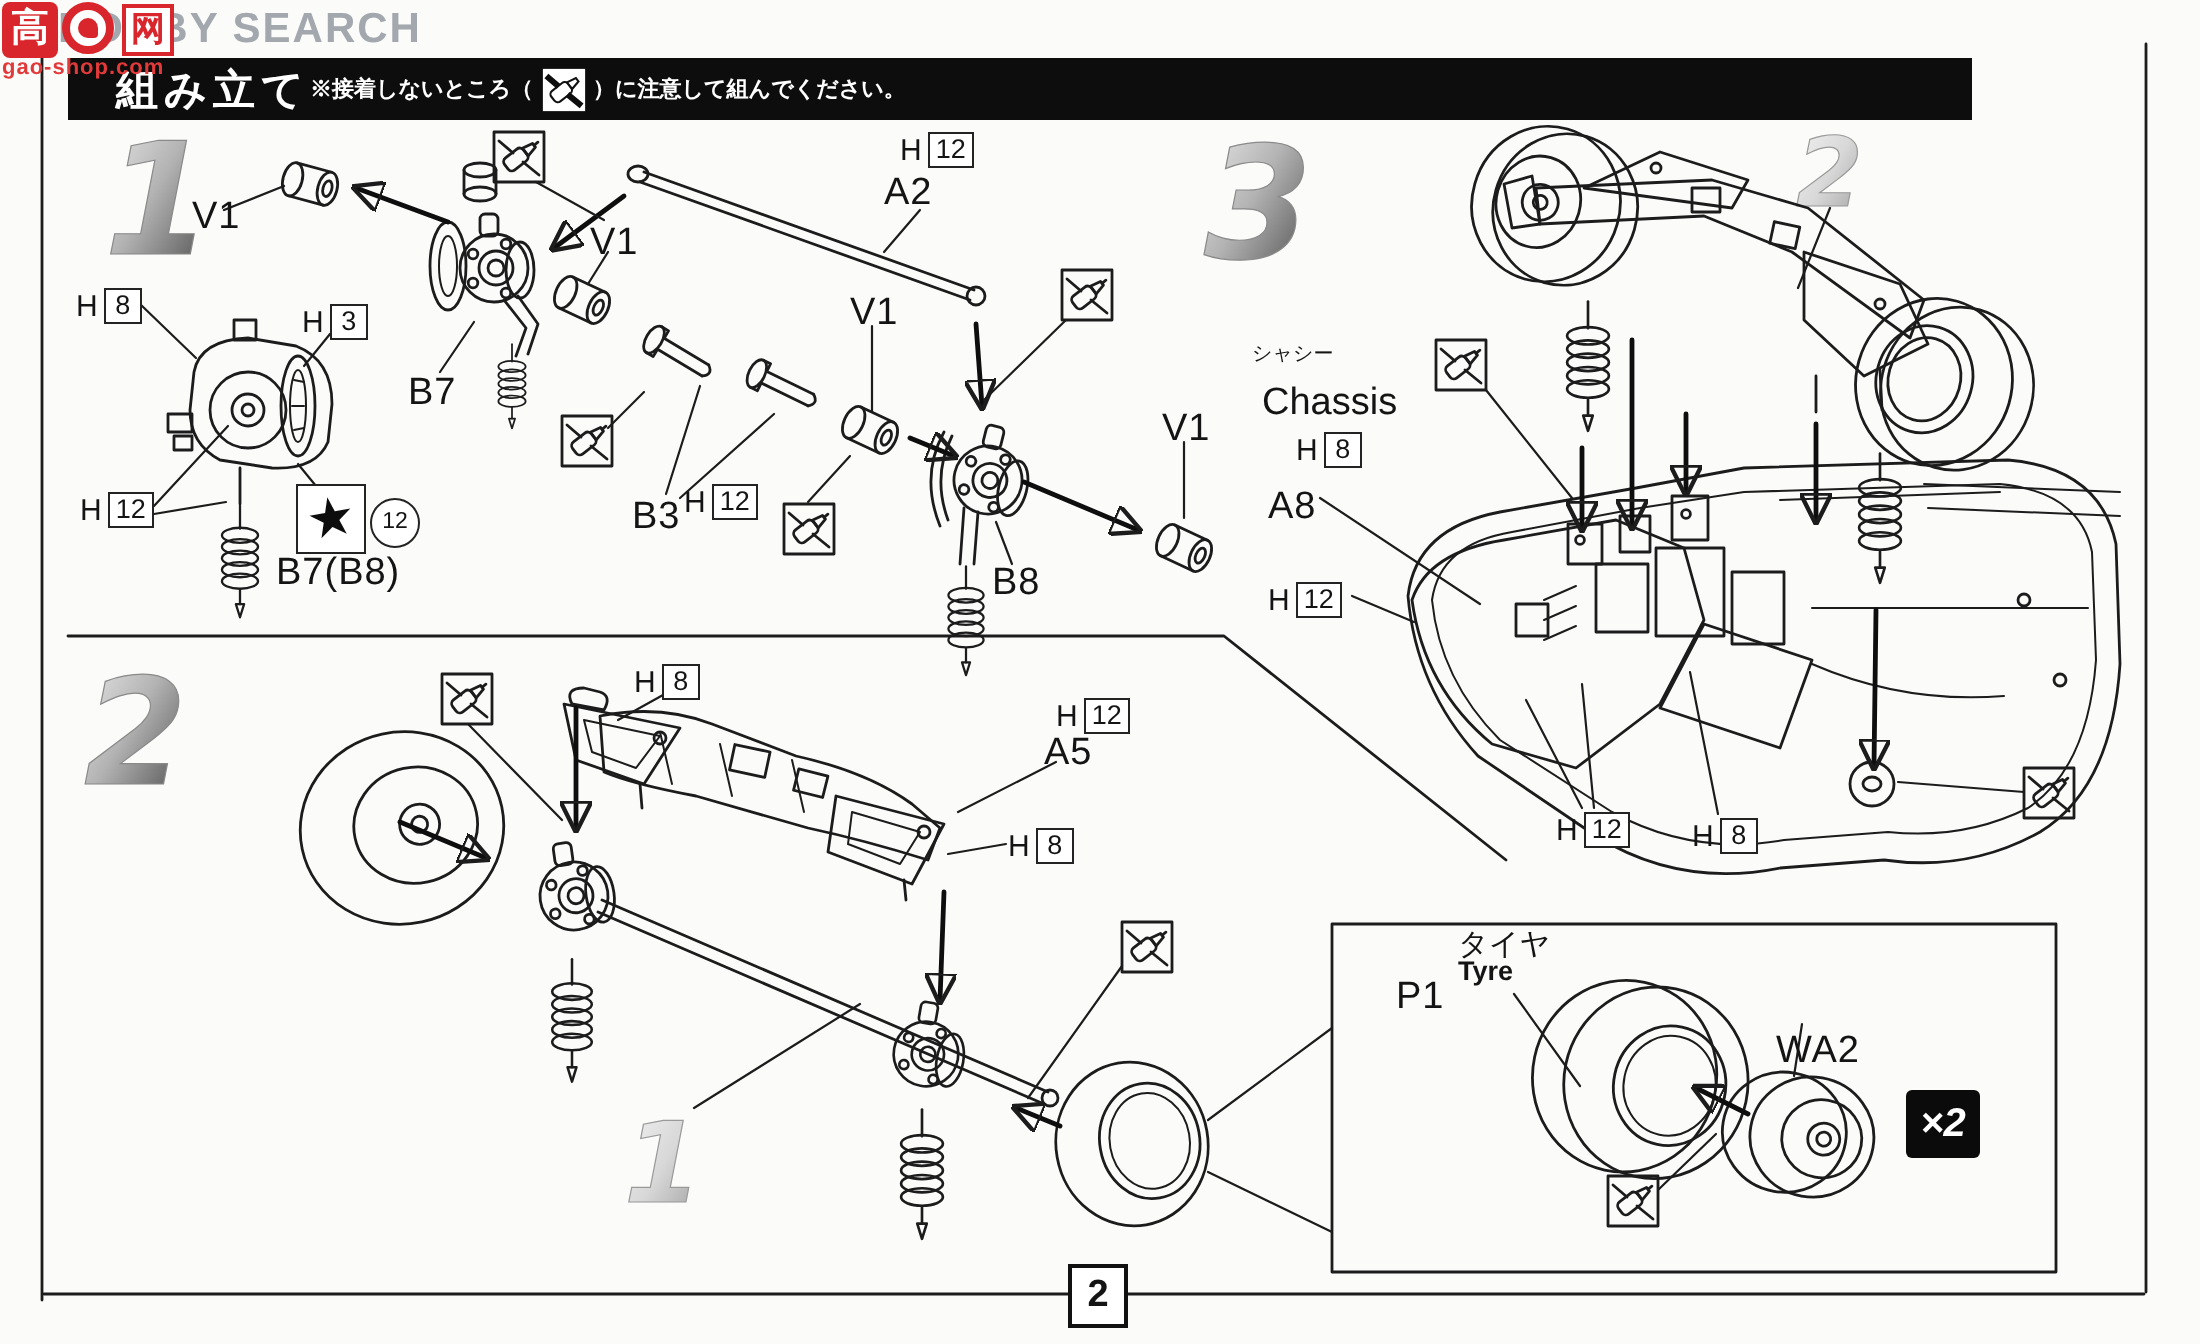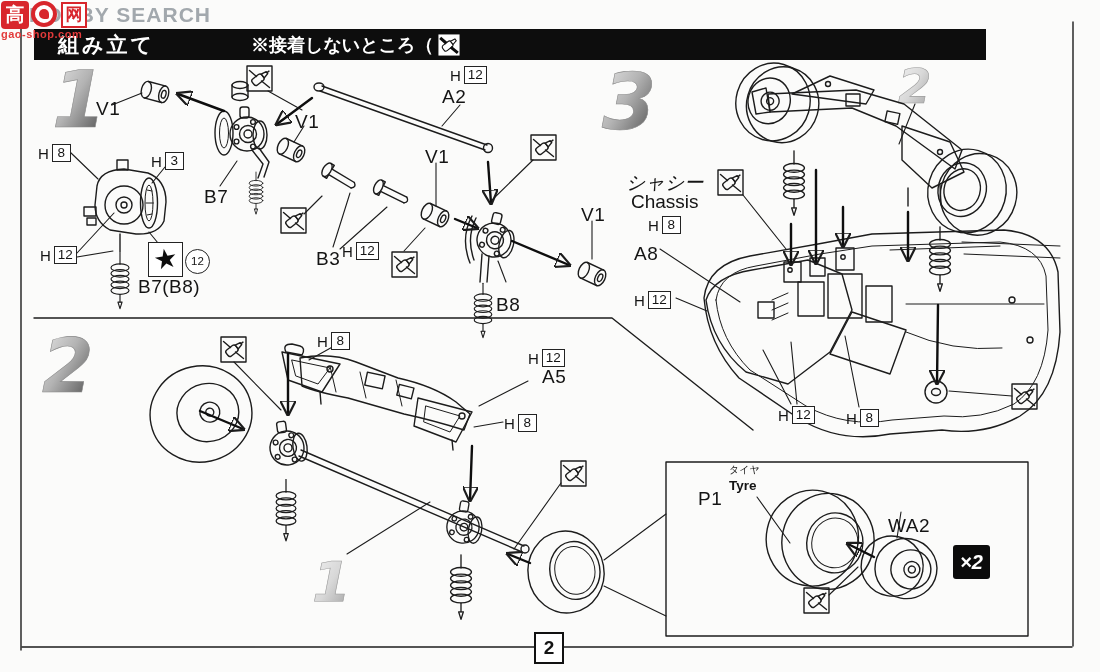--- a/index.html
+++ b/index.html
@@ -9,39 +9,39 @@
   .art{position:absolute;left:0;top:0;z-index:1;}
   .art line,.art path,.art ellipse,.art circle,.art rect,.art polyline{
     stroke:#1c1c1c;stroke-width:1.4;fill:none;stroke-linecap:round;stroke-linejoin:round;}
   .art .arr{stroke:#0e0e0e;stroke-width:2.4;marker-end:url(#ah);}
   .art .ptr{stroke-width:1.1;}
   .art .thin{stroke-width:1;}
   
   #hdr{position:absolute;left:34px;top:29px;width:952px;height:31px;background:#0d0d0d;
        z-index:3;display:flex;align-items:center;color:#fff;}
   #hdr .t{font-size:21px;font-weight:bold;letter-spacing:3px;margin-left:24px;}
-  #hdr .n{font-size:18px;font-weight:bold;margin-left:96px;display:flex;align-items:center;gap:4px;}
+  #hdr .n{font-size:11px;font-weight:bold;display:flex;align-items:center;gap:4px;}
   
   .wm{position:absolute;z-index:6;}
   #wm-hobby{left:29px;top:3px;font-size:21px;font-weight:bold;color:#a2a8ad;letter-spacing:1px;}
   #wm-gao{left:1px;top:1px;width:28px;height:28px;background:#d8262c;border-radius:4px;
           color:#fff;font-size:19px;font-weight:bold;text-align:center;line-height:28px;}
   #wm-stamp{left:31px;top:1px;width:26px;height:26px;border:4px solid #d8262c;border-radius:50%;
             background:#fff;box-sizing:border-box;}
   #wm-stamp i{display:block;width:10px;height:10px;margin:4px auto;background:#d8262c;border-radius:50% 50% 2px 50%;}
   #wm-wang{left:61px;top:2px;width:26px;height:26px;background:#fff;border:2.5px solid #d8262c;
            box-sizing:border-box;color:#d8262c;font-size:17px;font-weight:bold;text-align:center;line-height:21px;}
   #wm-site{left:1px;top:28px;font-size:11px;font-weight:bold;color:#e23a3a;letter-spacing:.5px;}
   
   .lbl{position:absolute;z-index:4;white-space:nowrap;color:#141414;}
   .part{font-size:19px;letter-spacing:.5px;}
   .hl{display:flex;align-items:center;gap:3px;font-size:15px;}
   .hl .bx{display:inline-block;border:1.6px solid #232323;background:#fff;min-width:11px;
           padding:0 3px;font-size:13.5px;line-height:16px;text-align:center;}
-  .jp14{font-size:19px;font-style:italic;} .en15{font-size:19px;} .jp12{font-size:10px;} .en13{font-size:13.5px;font-weight:bold;}
+  .jp14{font-size:10px;} .en15{font-size:19px;} .jp12{font-size:15px;} .en13{font-size:13.5px;font-weight:bold;}
   
   #star-box{left:148px;top:242px;width:33px;height:33px;border:1.4px solid #232323;background:#fff;
             text-align:center;}
   #star-box span{display:block;font-size:27px;line-height:32px;transform:rotate(-10deg);color:#0d0d0d;}
   #star-circ{left:185px;top:249px;width:23px;height:23px;border:1.6px solid #232323;border-radius:50%;
              background:#fff;font-size:11.5px;text-align:center;line-height:23px;}
   
   #x2{left:953px;top:545px;width:37px;height:34px;background:#0b0b0b;border-radius:3px;color:#fff;
       font-size:20px;font-weight:bold;font-style:italic;text-align:center;line-height:34px;}
   
@@ -363,39 +363,40 @@
     <span class="n">
       <span>※接着しないところ（</span>
       <svg width="22" height="22" viewBox="0 0 25 25">
         <rect x="0.5" y="0.5" width="24" height="24" fill="#fff"></rect>
         <g transform="translate(12.5,12.5) rotate(-38)">
           <rect x="-8" y="-3.8" width="12" height="7.6" rx="2.4" fill="#fff" stroke="#111" stroke-width="1.2"></rect>
           <path d="M4,-2.4 L9.5,-1.2 L9.5,1.2 L4,2.4 Z" fill="#fff" stroke="#111" stroke-width="1.2"></path>
         </g>
         <path d="M2.5,4.5 L9.5,10.5 M14.5,15 L22.5,21.5" stroke="#0d0d0d" stroke-width="3.4" fill="none"></path>
       </svg>
+      <span>）に注意して組んでください。</span>
     </span>
   </div>
 
   <div class="wm" id="wm-hobby">HOBBY SEARCH</div>
   <div class="wm" id="wm-gao">高</div>
   <div class="wm" id="wm-stamp">
       <i></i>
     </div>
   <div class="wm" id="wm-wang">网</div>
   <div class="wm" id="wm-site">gao-shop.com</div>
 
   <div class="lbl part" style="left:96px;top:98px">V1</div>
   <div class="lbl part" style="left:295px;top:111px">V1</div>
   <div class="lbl part" style="left:425px;top:146px">V1</div>
   <div class="lbl part" style="left:581px;top:204px">V1</div>
   <div class="lbl part" style="left:442px;top:86px">A2</div>
   <div class="lbl part" style="left:204px;top:186px">B7</div>
   <div class="lbl part" style="left:316px;top:248px">B3</div>
-  <div class="lbl part" style="left:496px;top:294px">B8</div>
+  <div class="lbl part" style="left:496px;top:281px">B8</div>
   <div class="lbl part" style="left:138px;top:276px">B7(B8)</div>
   <div class="lbl hl" style="left:38px;top:144px">
       <span>H</span>
       <span class="bx">8</span>
     </div>
   <div class="lbl hl" style="left:151px;top:152px">
       <span>H</span>
       <span class="bx">3</span>
     </div>
   <div class="lbl hl" style="left:40px;top:246px">
@@ -416,21 +417,21 @@
   <div class="lbl" id="star-circ">12</div>
 
   <div class="lbl hl" style="left:317px;top:332px">
       <span>H</span>
       <span class="bx">8</span>
     </div>
   <div class="lbl hl" style="left:528px;top:349px">
       <span>H</span>
       <span class="bx">12</span>
     </div>
-  <div class="lbl part" style="left:542px;top:366px">A5</div>
+  <div class="lbl part" style="left:522px;top:366px">A5</div>
   <div class="lbl hl" style="left:504px;top:414px">
       <span>H</span>
       <span class="bx">8</span>
     </div>
 
   <div class="lbl jp14" style="left:626px;top:170px">シャシー</div>
   <div class="lbl en15" style="left:631px;top:191px">Chassis</div>
   <div class="lbl hl" style="left:648px;top:216px">
       <span>H</span>
       <span class="bx">8</span>

